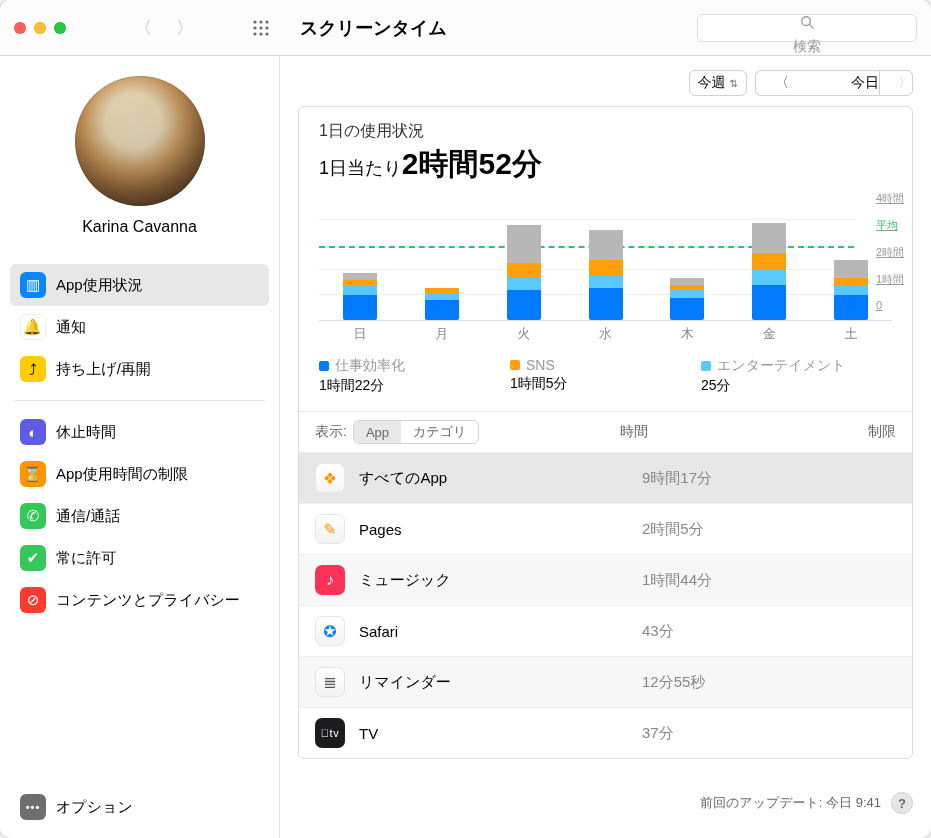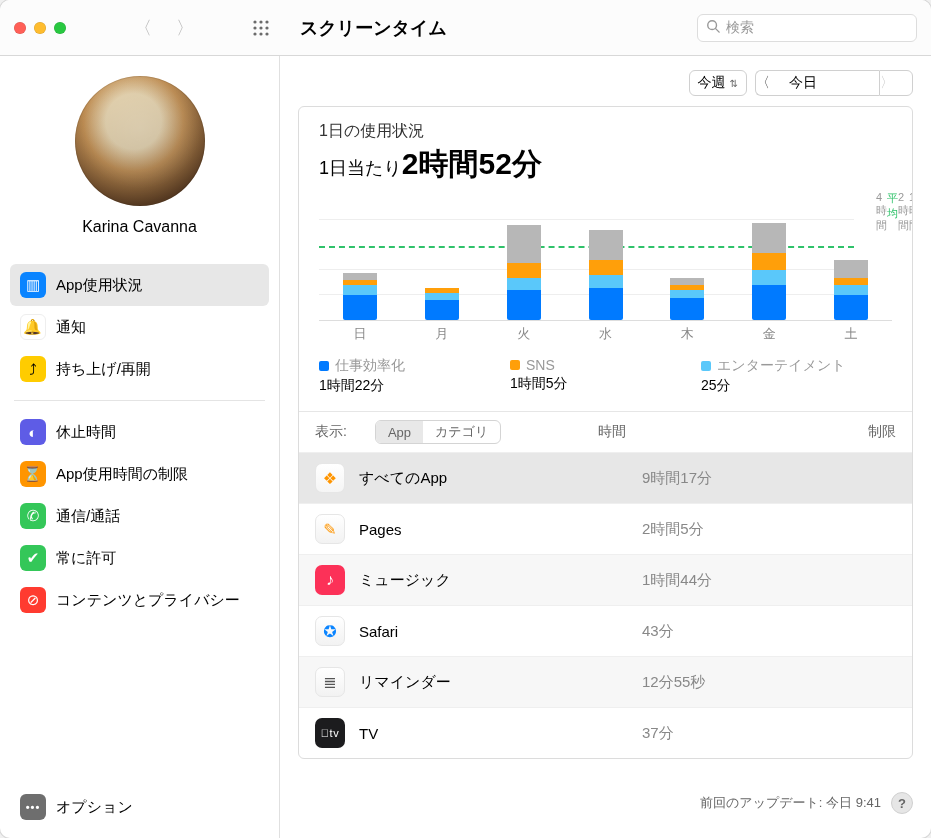--- a/index.html
+++ b/index.html
@@ -45,20 +45,21 @@
     height: 28px;
     border: 1px solid #ddd;
     border-radius: 6px;
     display:flex;
     align-items:center;
     padding: 0 8px;
     color:#999;
     font-size:14px;
     gap:6px;
     background:#fff;
+    flex-direction:column;
   }
   .body { flex:1; display:flex; min-height:0; }
 
   
   .sidebar {
     width: 280px;
     border-right: 1px solid #e0e0e0;
     padding: 20px 10px 10px 10px;
     display:flex;
     flex-direction:column;
@@ -107,21 +108,21 @@
 
   
   .main { flex:1; display:flex; flex-direction:column; padding:0; min-width:0; }
   .period-bar {
     display:flex; justify-content:flex-end; align-items:center;
     gap:8px; padding: 14px 18px 10px;
   }
   .seg { display:flex; align-items:center; }
   .seg-btn {
     height:26px; border:1px solid #d0d0d0; background:#fff;
-    font-size:14px; display:flex; align-items:center; justify-content:flex-start;
+    font-size:14px; display:flex; align-items:center; justify-content:flex-end;
     cursor:pointer;
   }
   .seg-week { border-radius:6px; padding:0 8px; gap:4px; }
   .seg-arrow { width:34px; }
   .seg-left { border-radius:6px 0 0 6px; border-right:none; color:#555;}
   .seg-today { width:90px; border-radius:0; border-left:none; border-right:none; }
   .seg-right { border-radius:0 6px 6px 0; color:#ccc; }
 
   .card {
     margin: 0 18px;
@@ -150,39 +151,39 @@
     align-items:center; justify-content:flex-end; position:relative;
   }
   .stack { width:34px; display:flex; flex-direction:column; }
   .seg-other { background:#b7b7b7; }
   .seg-sns   { background:#ff9f0a; }
   .seg-ent   { background:#5ac8fa; }
   .seg-work  { background:#007aff; border-radius:0 0 2px 2px; }
   .xlab { font-size:13px; color:#888; margin-top:4px; }
   .ylabels {
     position:absolute; right:0; top:0; width:40px;
-    display:flex; flex-direction:row; justify-content:space-between;
-    height:120px; font-size:11px; color:#999; text-align:left; padding-left:4px;
+    display:flex; flex-direction:column; justify-content:space-between;
+    height:120px; font-size:11px; color:#999; text-align:left; padding-left:4px;text-decoration:underline;
   }
   .ylab-avg { color:#2fc26a; }
 
   .legend {
     display:flex; padding: 6px 20px 16px;
     gap: 0; justify-content:space-between; font-size:14px;
   }
   .legend-item { flex:1; }
   .legend-row1 { display:flex; align-items:center; gap:6px; color:#999; }
   .swatch { width:10px; height:10px; border-radius:2px; }
   .legend-row2 { margin-top:2px; }
 
   .filter-head {
     border-top:1px solid #e6e6e6;
     display:flex; align-items:center;
     padding: 8px 16px; font-size:14px; color:#666;
-    gap:28px;
+    gap:6px;
   }
   .seg-pill {
     display:flex; background:#fff; border:1px solid #d4d4d4; border-radius:6px;
     overflow:hidden; height:24px;
   }
   .pill-opt { padding:8px 12px; display:flex; align-items:center; font-size:13px; cursor:pointer; }
   .pill-opt.selected { background:#e8e8e8; }
   .filter-col-time { margin-left:auto; width:180px; }
   .filter-col-limit { width:90px; text-align:right; }
 

